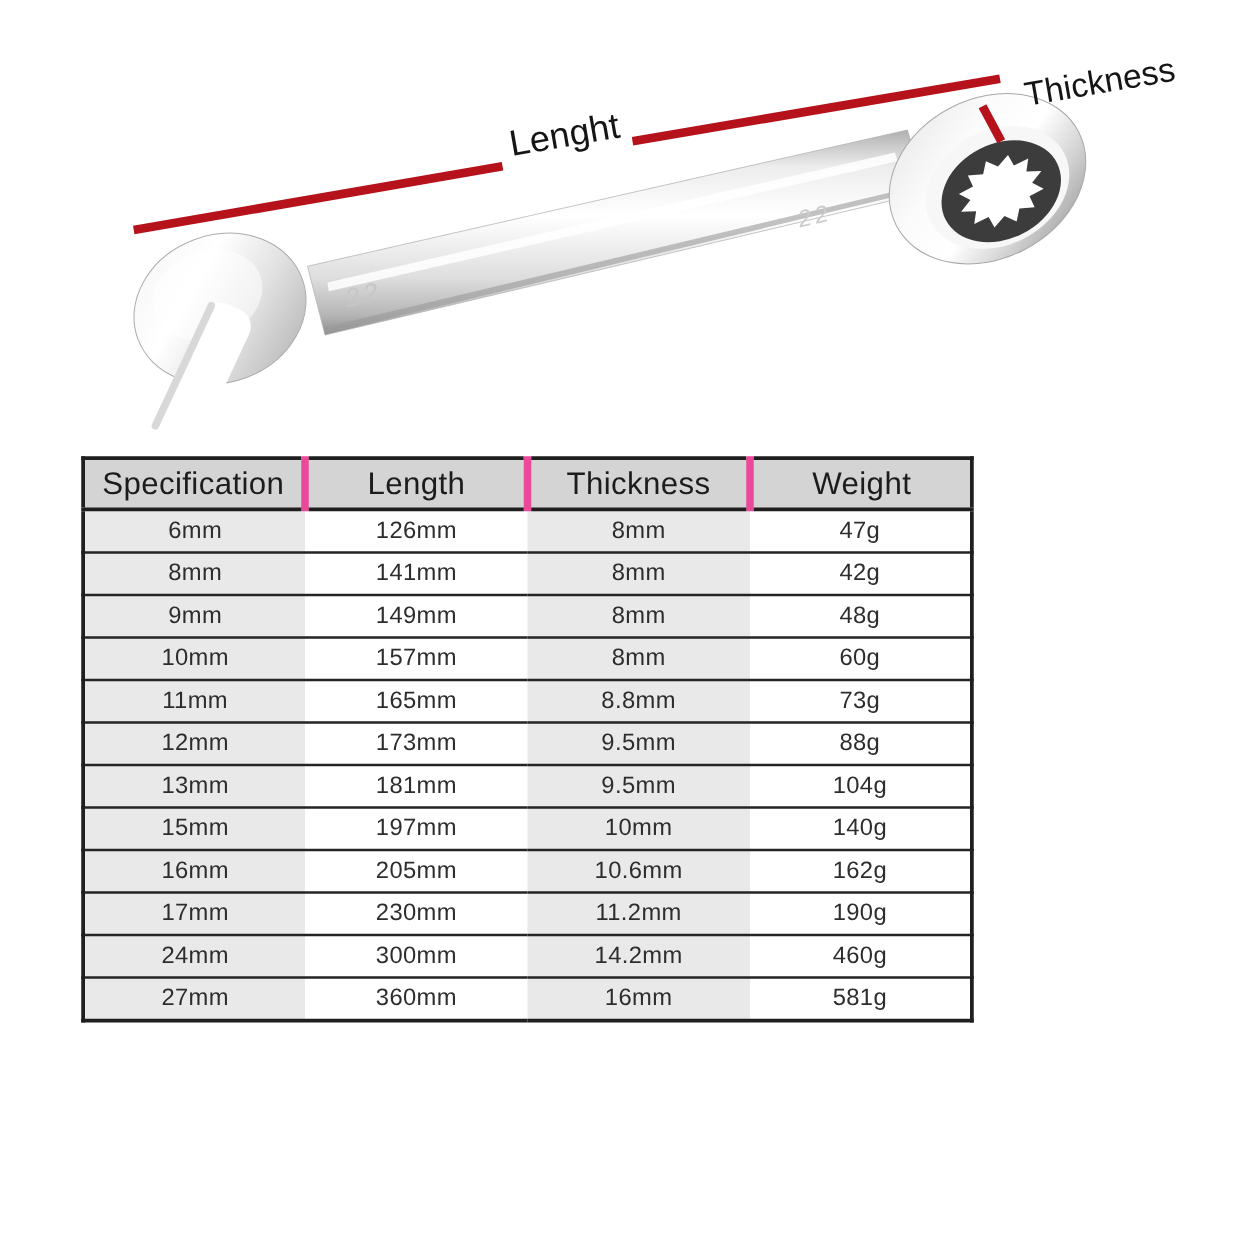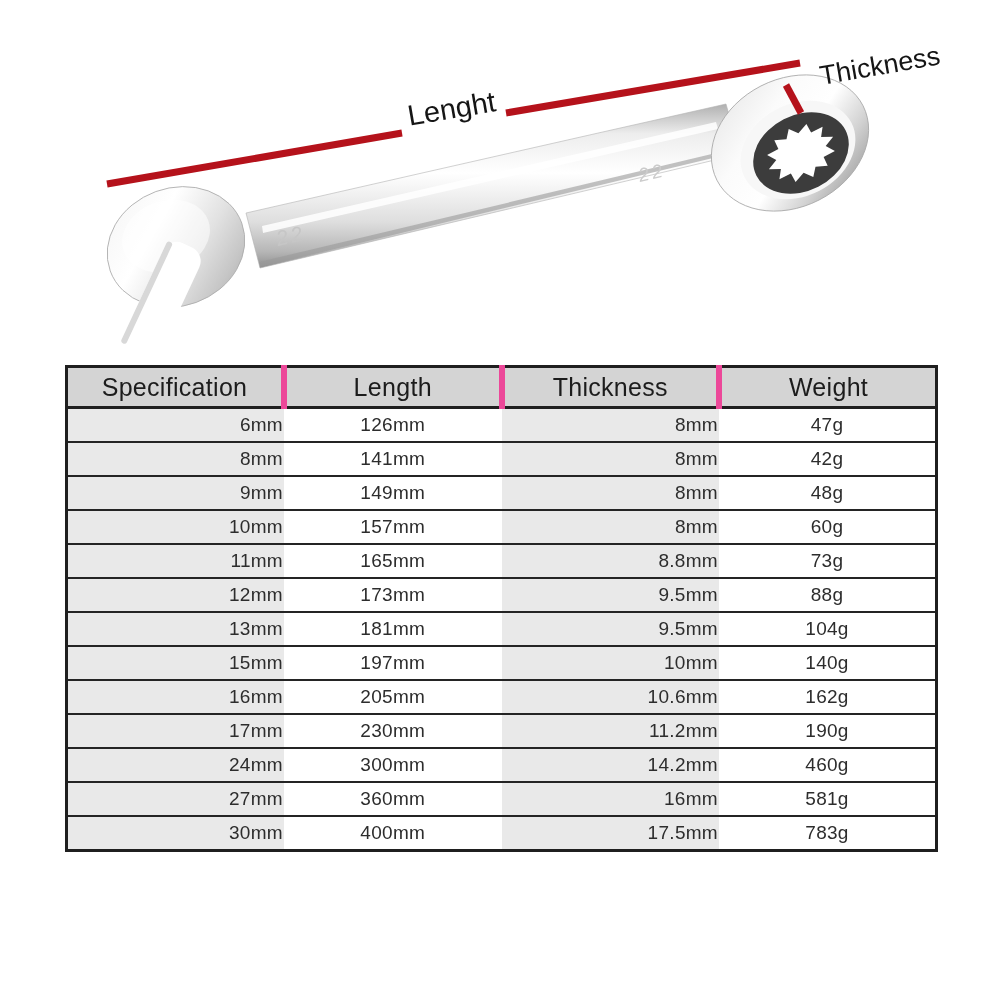--- a/index.html
+++ b/index.html
@@ -12,30 +12,30 @@
   .engrave{font-family:"Liberation Sans",sans-serif;font-size:21px;font-style:italic;
            fill:#c6c6c6;letter-spacing:3px;}
   .engrave2{font-family:"Liberation Sans",sans-serif;font-size:19px;font-style:italic;
            fill:#cccccc;letter-spacing:3px;}
   .len-label{position:absolute;left:408px;top:100px;transform:rotate(-9.8deg);
              transform-origin:left center;font-size:29px;color:#151515;}
   .thick-label{position:absolute;left:820px;top:61px;transform:rotate(-9.8deg);
              transform-origin:left center;font-size:27px;color:#151515;}
 
   
-  .table-wrap{position:absolute;left:65px;top:365px;width:873px;}
+  .table-wrap{position:absolute;left:65px;top:365px;width:714px;}
   table{width:100%;border-collapse:collapse;table-layout:fixed;
         border:3px solid var(--border-c,#1f1f1f);}
   th{background:var(--header-bg,#d4d4d4);height:36px;font-size:25px;font-weight:500;
      color:#1c1c1c;border-bottom:3px solid var(--border-c,#1f1f1f);
      border-left:6px solid #ec4899;letter-spacing:0.3px;}
   th:first-child{border-left:none;}
   td{height:30px;text-align:center;vertical-align:middle;font-size:19px;color:#2d2d2d;
      border-top:2px solid #242424;letter-spacing:0.3px;}
-  td.shaded{background:var(--shaded-bg,#e9e9e9);text-align:right;}
+  td.shaded{background:var(--shaded-bg,#e9e9e9);}
   tbody tr:first-child td{border-top:none;}
 </style>
 </head>
 <body>
 
 <div class="canvas">
 
   <svg class="illus" viewBox="0 0 1000 360">
     <defs>
       <linearGradient id="gShaft" x1="0" y1="0" x2="0" y2="1">
@@ -171,23 +171,17 @@
             <td>300mm</td>
             <td class="shaded">14.2mm</td>
             <td>460g</td>
           </tr>
           <tr>
             <td class="shaded">27mm</td>
             <td>360mm</td>
             <td class="shaded">16mm</td>
             <td>581g</td>
           </tr>
-          <tr>
-            <td class="shaded">30mm</td>
-            <td>400mm</td>
-            <td class="shaded">17.5mm</td>
-            <td>783g</td>
-          </tr>
         </tbody>
     </table>
   </div>
 
 </div>
 
 </body></html>

